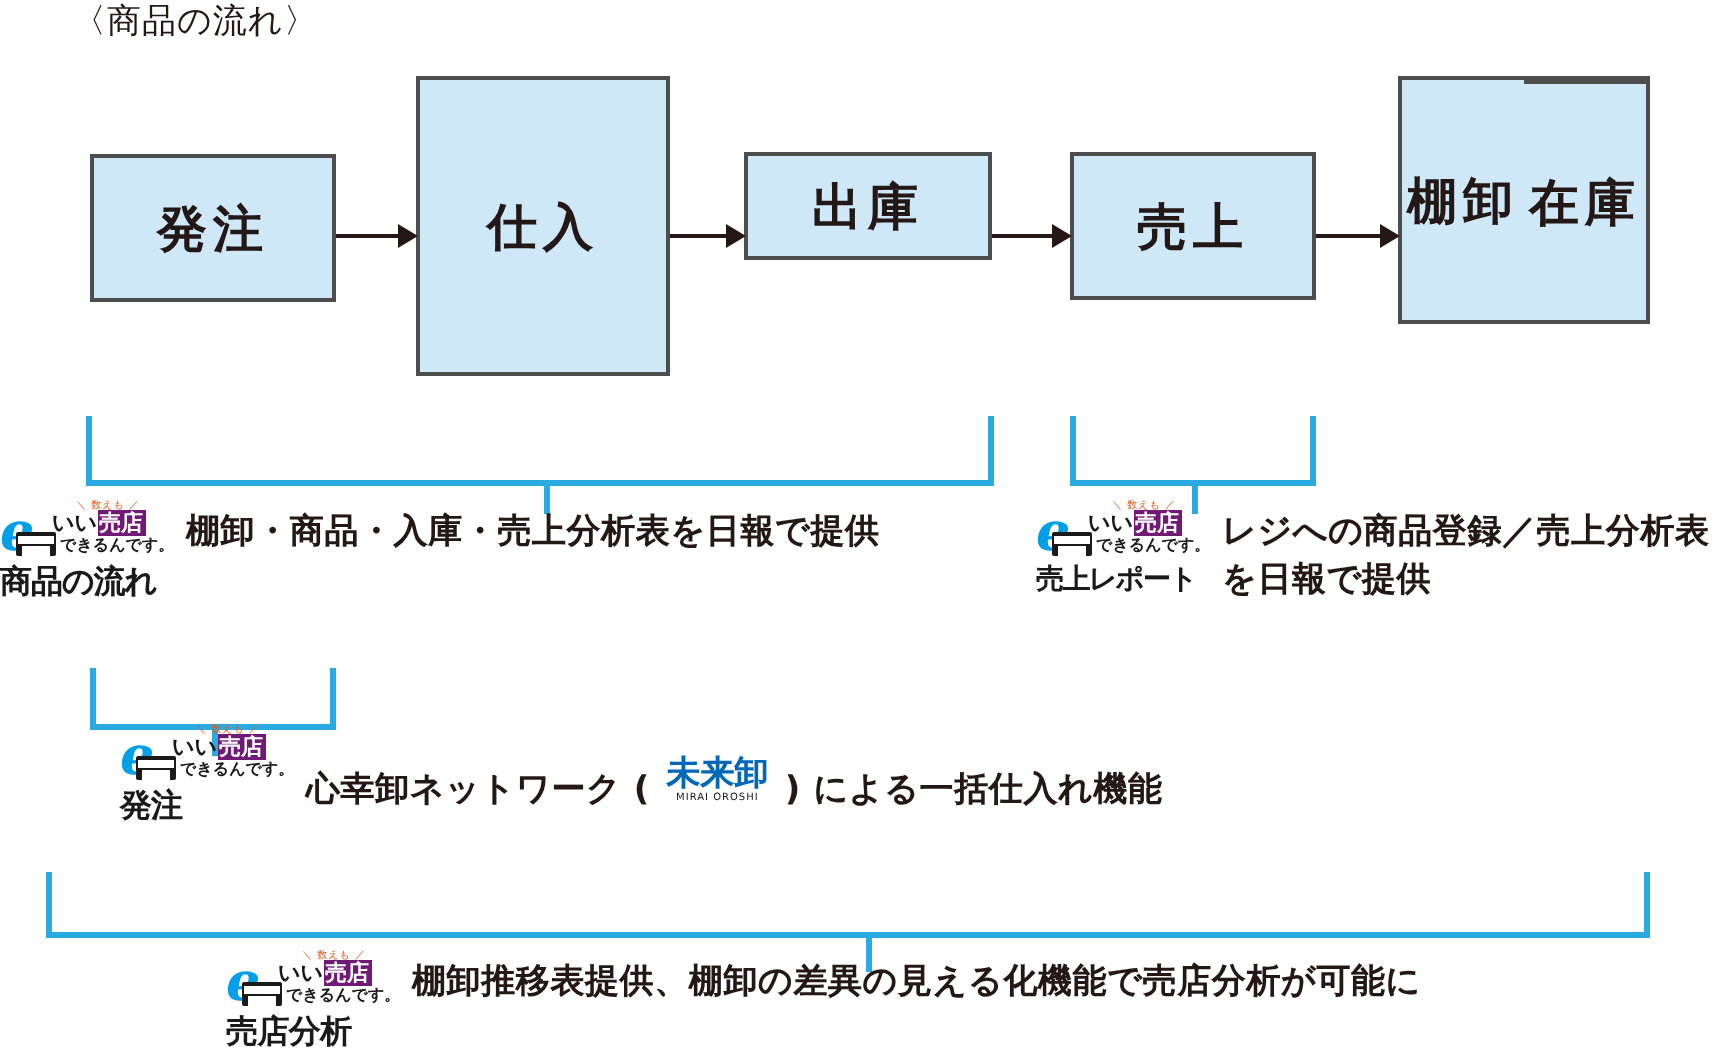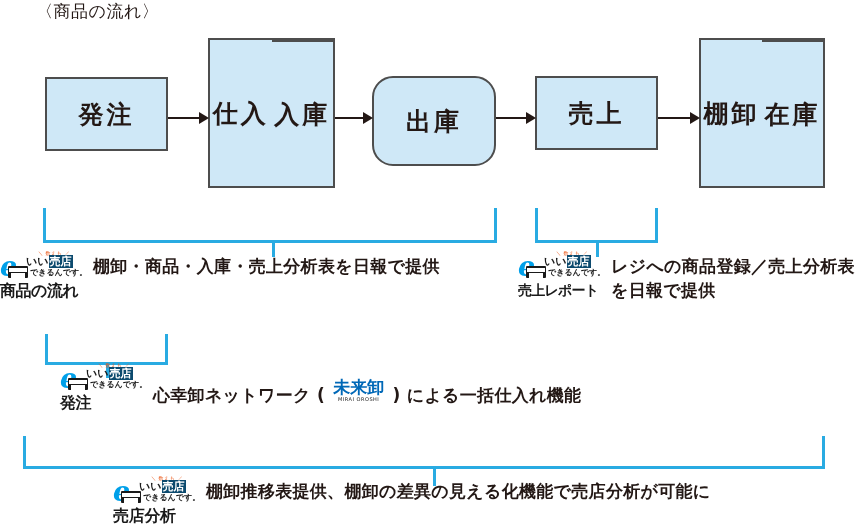--- a/index.html
+++ b/index.html
@@ -53,23 +53,23 @@
     letter-spacing: 3px;
     color: #231815;
     white-space: nowrap;
   }
   .process-cell + .process-cell {
     border-top: 2px solid #4d4d4d;
   }
 
   #box-hatchu   { left: 45px;  top: 77px;  width: 123px; height: 74px; }
   #box-shiire   { left: 208px; top: 38px;  width: 127px; height: 150px; }
-  #box-shukko   { left: 372px; top: 76px;  width: 124px; height: 90px; border-radius: 21px; }
+  #box-shukko   { left: 372px; top: 76px;  width: 124px; height: 54px; }
   #box-uriage   { left: 535px; top: 76px;  width: 123px; height: 74px; }
-  #box-tanaoroshi { left: 699px; top: 38px; width: 126px; height: 150px; }
+  #box-tanaoroshi { left: 699px; top: 38px; width: 126px; height: 124px; }
 
   
   .flow-arrow {
     position: absolute;
     top: 112px;
     height: 12px;
   }
   .flow-arrow .shaft {
     position: absolute;
     left: 0;
@@ -196,21 +196,21 @@
     left: 26px;
     top: 4px;
     font-size: 11px;
     line-height: 12px;
     font-weight: bold;
     white-space: nowrap;
     color: #1a1a1a;
   }
   .elogo-iibaiten .hl {
     color: #ffffff;
-    background: #0c4a6e;
+    background: #701a75;
     padding: 0 1px;
     margin-top: 44px;
   }
   .elogo-dekirun {
     position: absolute;
     left: 30px;
     top: 16px;
     font-size: 8px;
     line-height: 9px;
     font-weight: bold;
@@ -274,21 +274,20 @@
 <div id="canvas">
 
   <div id="diagram-title">〈商品の流れ〉</div>
 
   <div class="process-box" id="box-hatchu">
     <div class="process-cell">発注</div>
   </div>
 
   <div class="process-box" id="box-shiire">
     <div class="process-cell">仕入</div>
-    <div class="process-cell">入庫</div>
   </div>
 
   <div class="process-box" id="box-shukko">
     <div class="process-cell">出庫</div>
   </div>
 
   <div class="process-box" id="box-uriage">
     <div class="process-cell">売上</div>
   </div>
 

